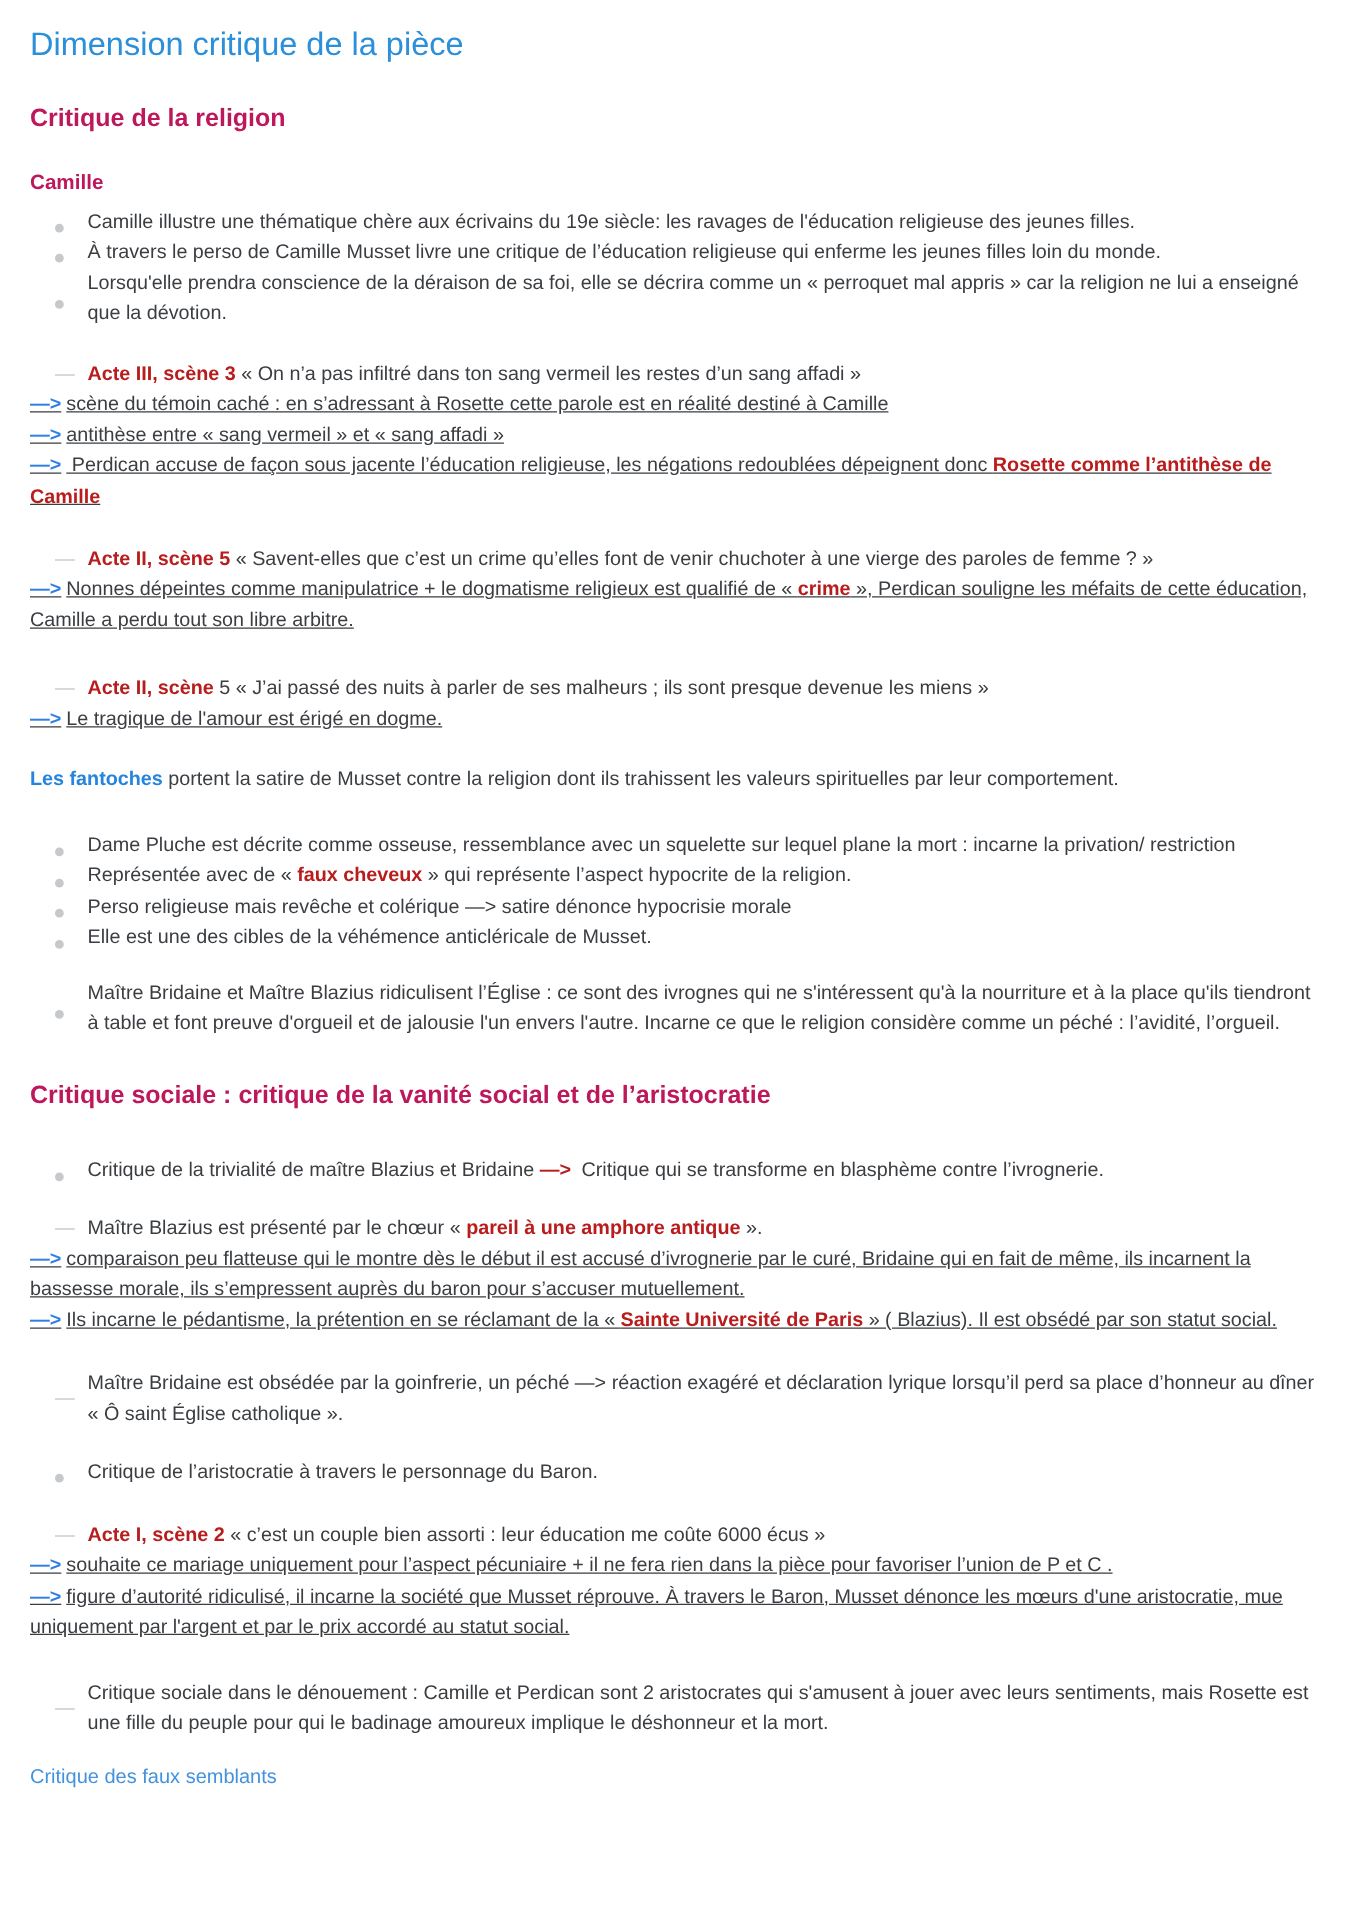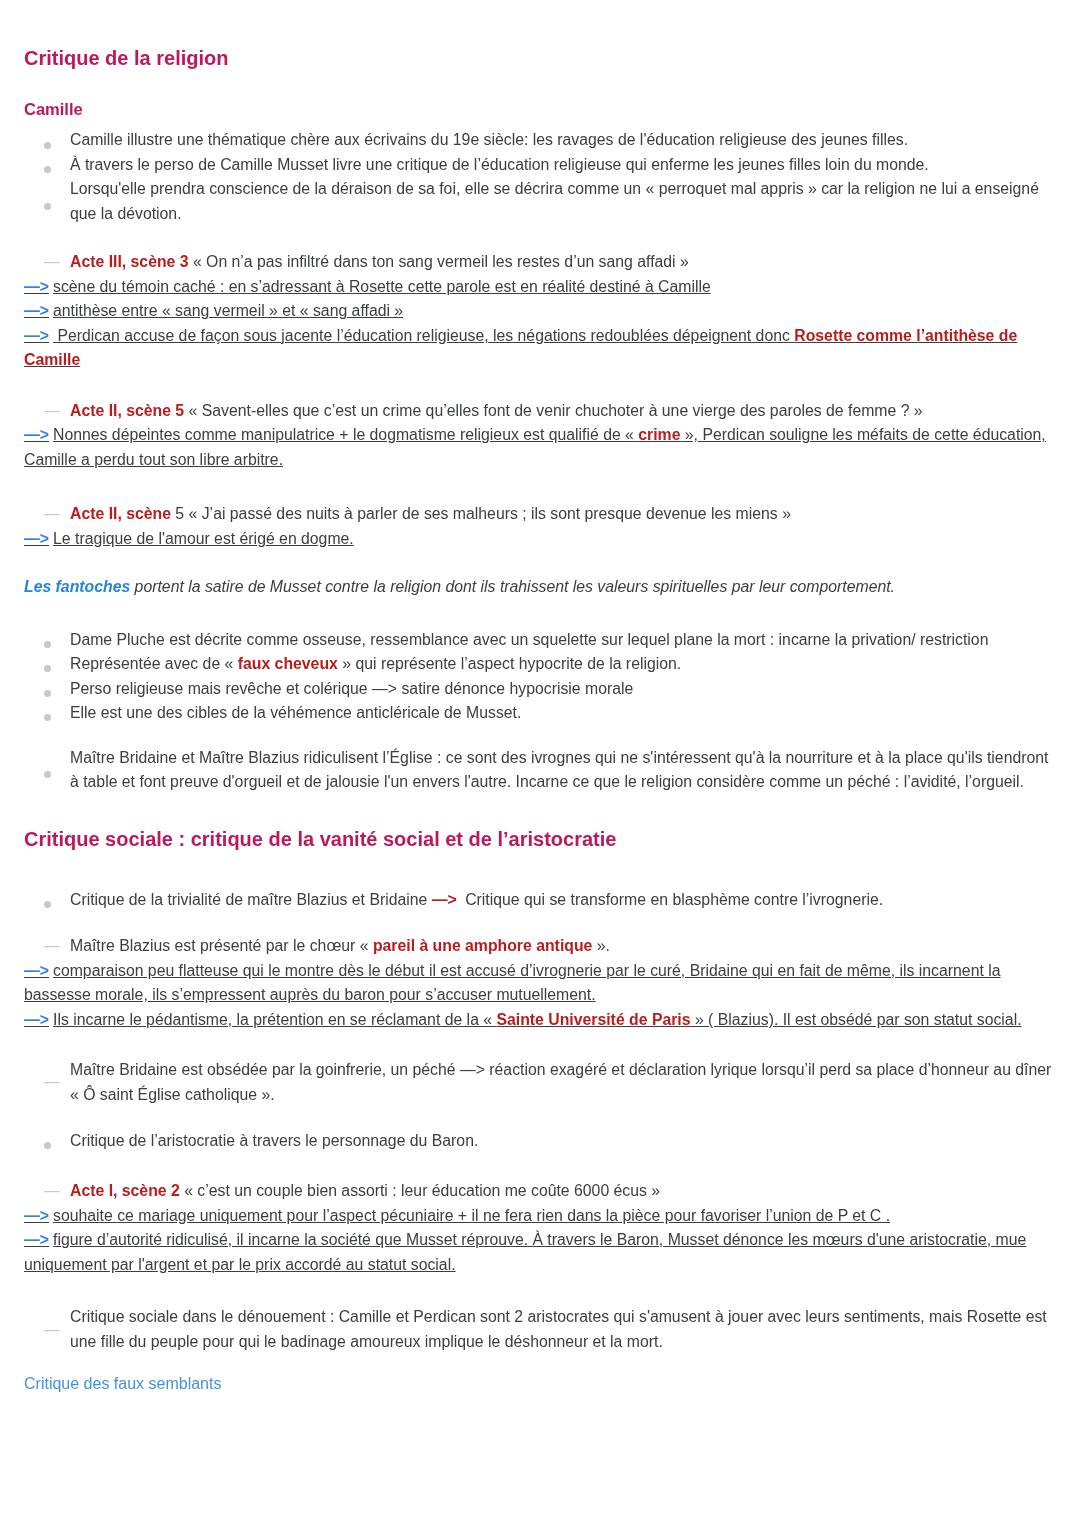--- a/index.html
+++ b/index.html
@@ -30,21 +30,21 @@
     margin:32px 0 28px 0;
   }
   .t-h2.tight{margin-bottom:36px;}
   .t-h3{
     font-size:16.5px;
     font-weight:700;
     color:#be185d;
     line-height:1.3;
     margin:26px 0 8px 0;
   }
-  .t-para{margin:0;font-style:italic;}
+  .t-para{margin:0;}
   .t-link{
     color:#4292dd;
     font-size:16px;
     margin:0;
     cursor:pointer;
   }
   .li{
     display:flex;
     align-items:center;
     padding-left:20px;
@@ -71,20 +71,21 @@
     margin-right:4px;
   }
   .b{font-weight:700;color:#b91c1c;}
   .c-blue{color:#2584dc;}
   .spacer{width:100%;}
 </style>
 </head>
 <body>
 
 <div id="doc">
+    <div class="t-h1"><span>Dimension critique de la pièce</span></div>
     <div class="t-h2"><span>Critique de la religion</span></div>
     <div class="t-h3"><span>Camille</span></div>
     <div class="li">
       <span class="marker-box">
         <span class="dot"></span>
       </span>
       <div class="li-c"><span>Camille illustre une thématique chère aux écrivains du 19e siècle: les ravages de l'éducation religieuse des jeunes filles.</span></div>
     </div>
     <div class="li">
       <span class="marker-box">

